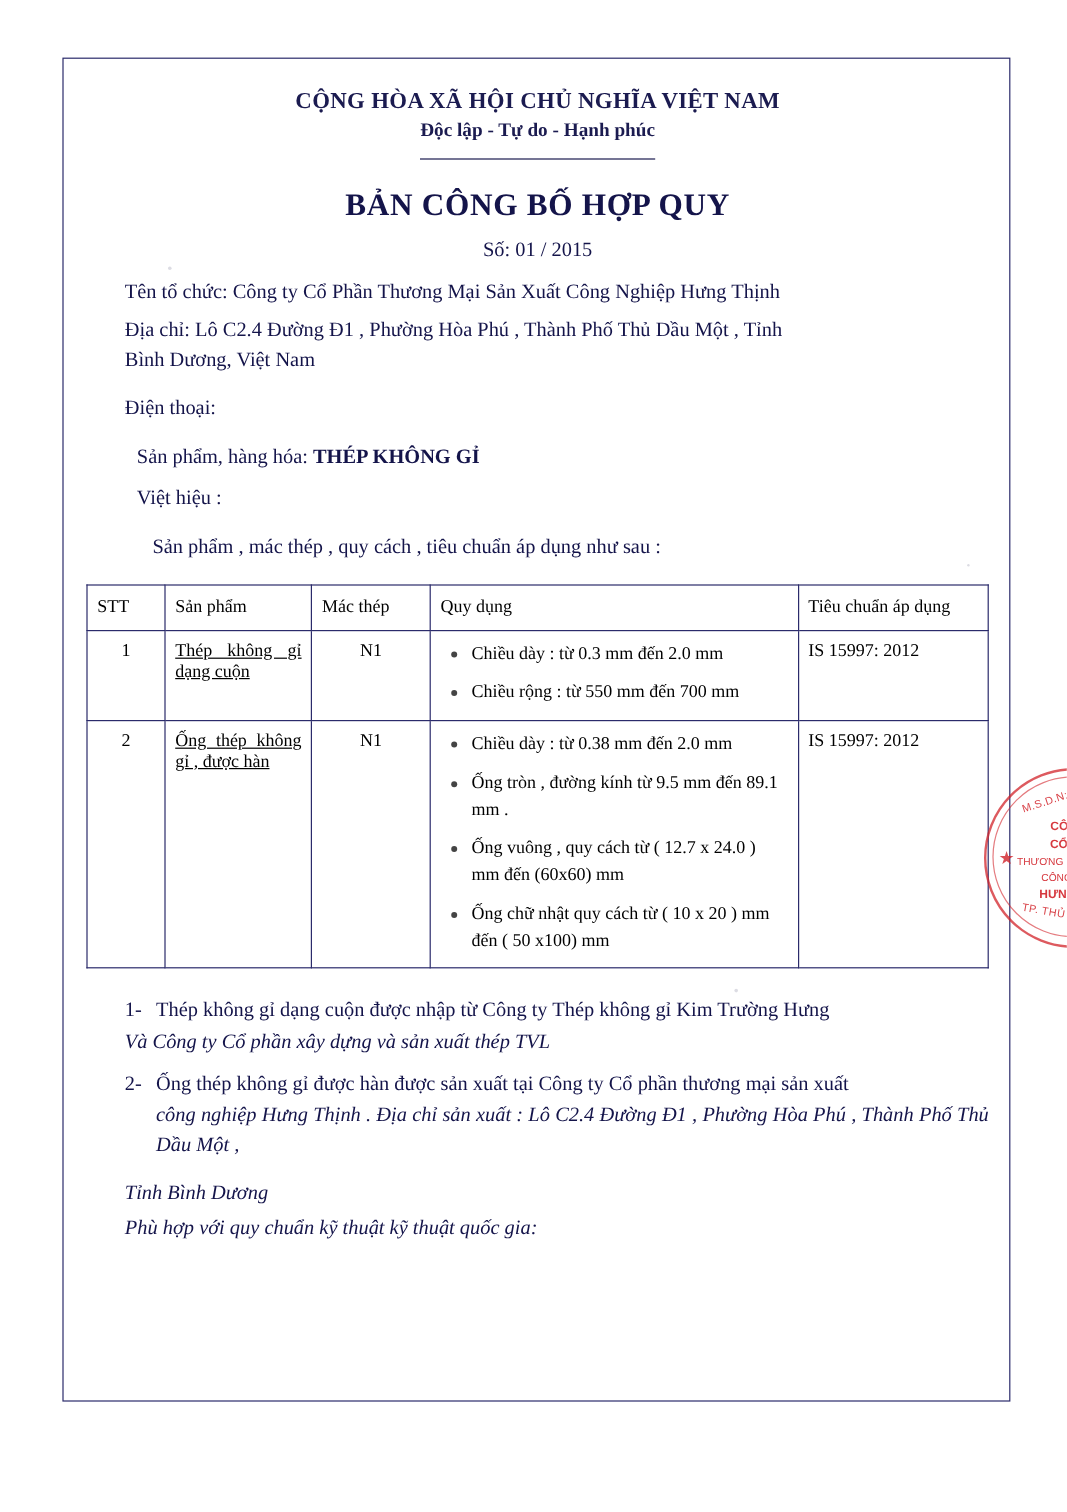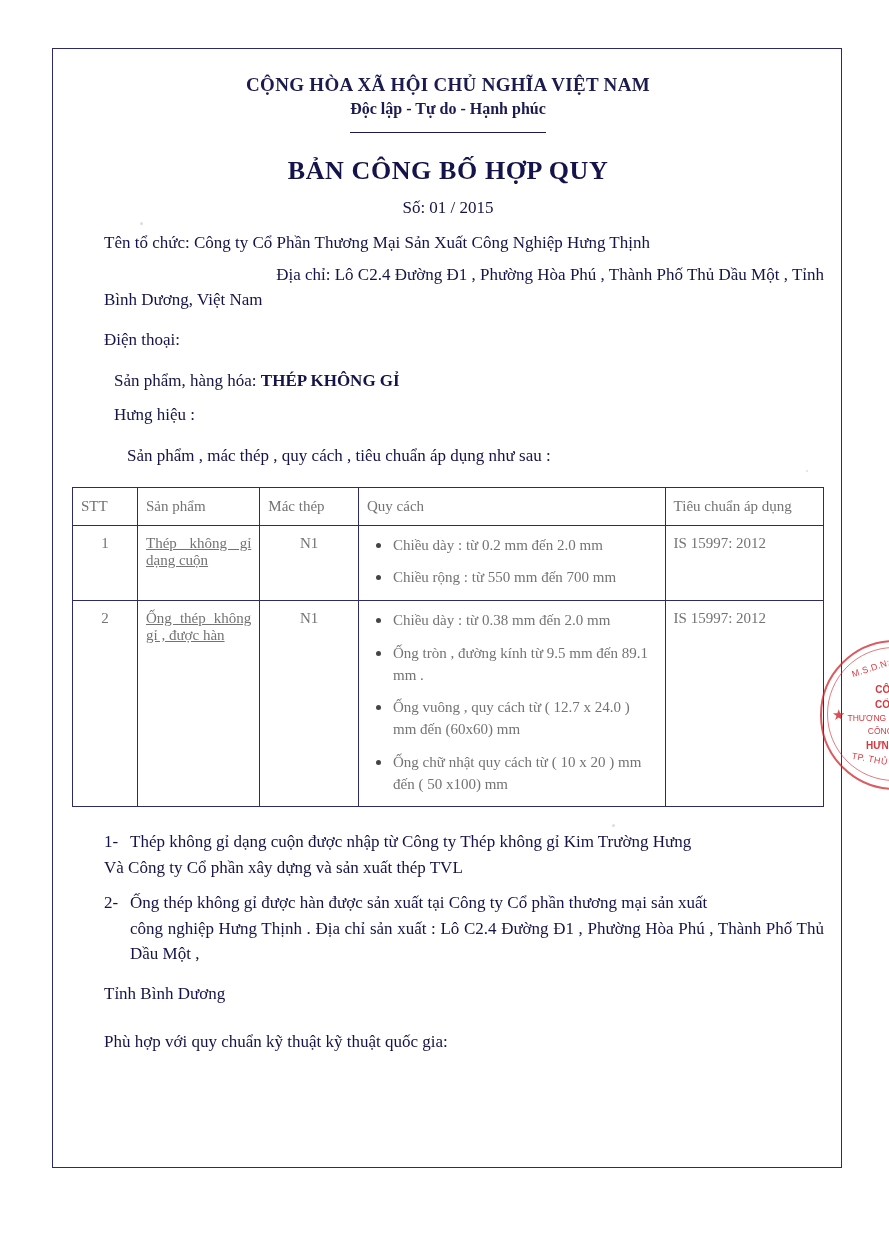--- a/index.html
+++ b/index.html
@@ -85,21 +85,21 @@
   .para.indent3 { margin-left: 55px; }
 
   .bold { font-weight: bold; }
 
   
   table.spec {
     border-collapse: collapse;
     width: 752px;
     margin-top: 18px;
     font-size: 15px;
-    color: #737373;
+    color: #000000;
   }
   table.spec th, table.spec td {
     border: 1px solid #2b2b6b;
     vertical-align: top;
     padding: 9px 8px;
   }
   table.spec th {
     font-weight: normal;
     text-align: left;
     padding: 10px 8px;
@@ -143,21 +143,21 @@
     font-size: 17px;
     line-height: 1.5;
     color: #14144a;
     margin-top: 8px;
     margin-left: 32px;
   }
   .note-num { width: 26px; flex: none; }
   .note-body { flex: 1; }
 
   .tail { margin-top: 10px; }
-  .tail .line { font-size: 17px; line-height: 1.5; color: #14144a; }
+  .tail .line { font-size: 17px; line-height: 1.5; color: #14144a; font-style: italic; }
   .tail .line.i { margin-left: 32px; }
   .tail .line.j {
     margin-left: 32px;
     text-align: justify;
     text-justify: inter-word;
   }
   .tail .line.full { margin-left: 0px; }
 
   
   .stamp {
@@ -245,49 +245,49 @@
 
     <div class="center nation-title">CỘNG HÒA XÃ HỘI CHỦ NGHĨA VIỆT NAM</div>
     <div class="center nation-sub">
       <span>Độc lập - Tự do - Hạnh phúc</span>
     </div>
 
     <div class="center doc-title">BẢN CÔNG BỐ HỢP QUY</div>
     <div class="center doc-number">Số: 01 / 2015</div>
 
     <div class="para indent1">Tên tổ chức: Công ty Cổ Phần Thương Mại Sản Xuất Công Nghiệp Hưng Thịnh</div>
-    <div class="para indent1" style="margin-top:6px;text-align:right;">Địa chỉ: Lô C2.4 Đường Đ1 , Phường Hòa Phú , Thành Phố Thủ Dầu Một , Tỉnh</div>
+    <div class="para indent1" style="margin-top:6px;">Địa chỉ: Lô C2.4 Đường Đ1 , Phường Hòa Phú , Thành Phố Thủ Dầu Một , Tỉnh</div>
     <div class="para" style="margin-top:0;margin-left:32px;">Bình Dương, Việt Nam</div>
     <div class="para indent1" style="margin-top:14px;">Điện thoại:</div>
 
     <div class="para indent2" style="margin-top:16px;">
       <span>Sản phẩm, hàng hóa:</span>
       <span class="bold">THÉP KHÔNG GỈ</span>
     </div>
-    <div class="para indent2" style="margin-top:8px;">Hưng hiệu :</div>
+    <div class="para indent2" style="margin-top:8px;">Việt hiệu :</div>
     <div class="para indent3" style="margin-top:16px;">Sản phẩm , mác thép , quy cách , tiêu chuẩn áp dụng như sau :</div>
 
     <table class="spec">
       <thead>
         <tr>
           <th class="col-stt c">STT</th>
           <th class="col-sp">Sản phẩm</th>
           <th class="col-mac c">Mác thép</th>
-          <th class="col-qc">Quy cách</th>
+          <th class="col-qc">Quy dụng</th>
           <th class="col-tc">Tiêu chuẩn áp dụng</th>
         </tr>
       </thead>
       <tbody>
         <tr>
           <td class="col-stt c">1</td>
           <td class="col-sp just">Thép không gỉ dạng cuộn</td>
           <td class="col-mac c">N1</td>
           <td class="col-qc">
             <ul class="qc">
-              <li>Chiều dày : từ 0.2 mm đến 2.0 mm</li>
+              <li>Chiều dày : từ 0.3 mm đến 2.0 mm</li>
               <li>Chiều rộng : từ 550 mm đến 700 mm</li>
             </ul>
           </td>
           <td class="col-tc">IS 15997: 2012</td>
         </tr>
         <tr>
           <td class="col-stt c">2</td>
           <td class="col-sp just">Ống thép không gỉ , được hàn</td>
           <td class="col-mac c">N1</td>
           <td class="col-qc">
@@ -316,21 +316,21 @@
         <div class="note-num">2-</div>
         <div class="note-body">Ống thép không gỉ được hàn được sản xuất tại Công ty Cổ phần thương mại sản xuất</div>
       </div>
       <div class="tail" style="margin-top:0;">
         <div class="line j" style="margin-left:58px;">công nghiệp Hưng Thịnh . Địa chỉ sản xuất : Lô C2.4 Đường Đ1 , Phường Hòa Phú , Thành Phố Thủ Dầu Một ,</div>
       </div>
     </div>
 
     <div class="tail" style="margin-top:14px;">
       <div class="line i">Tỉnh Bình Dương</div>
-      <div class="line i" style="margin-top:23px;">Phù hợp với quy chuẩn kỹ thuật kỹ thuật quốc gia:</div>
+      <div class="line i" style="margin-top:4px;">Phù hợp với quy chuẩn kỹ thuật kỹ thuật quốc gia:</div>
     </div>
 
   </div>
 
   <div class="stamp">
     <div class="ring"></div>
     <div class="ring2"></div>
     <div class="star">★</div>
     <div class="arc-top">M.S.D.N: 37 0226 6</div>
     <div class="mid">

